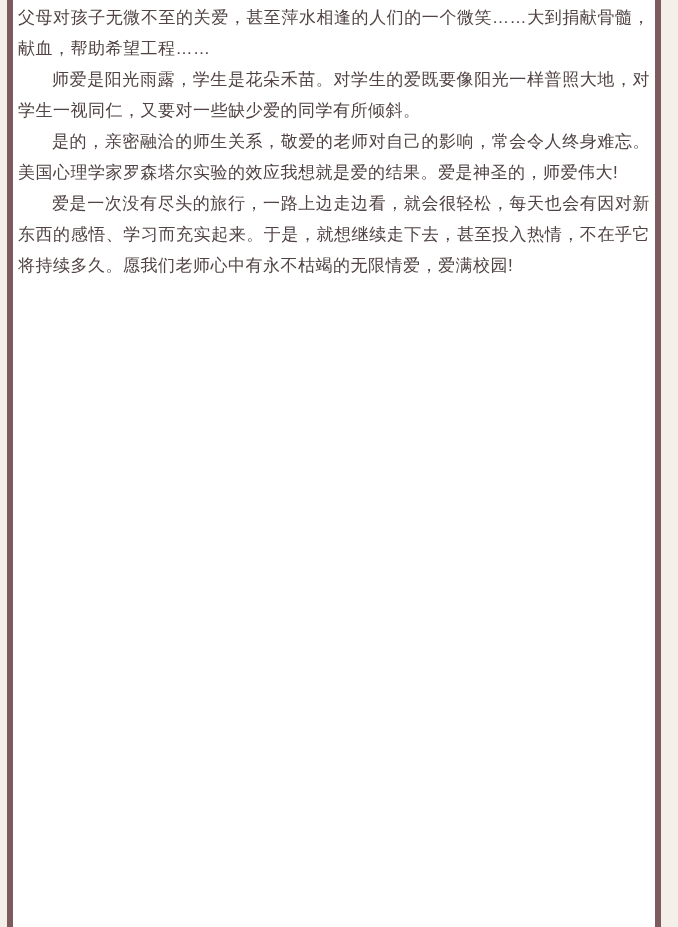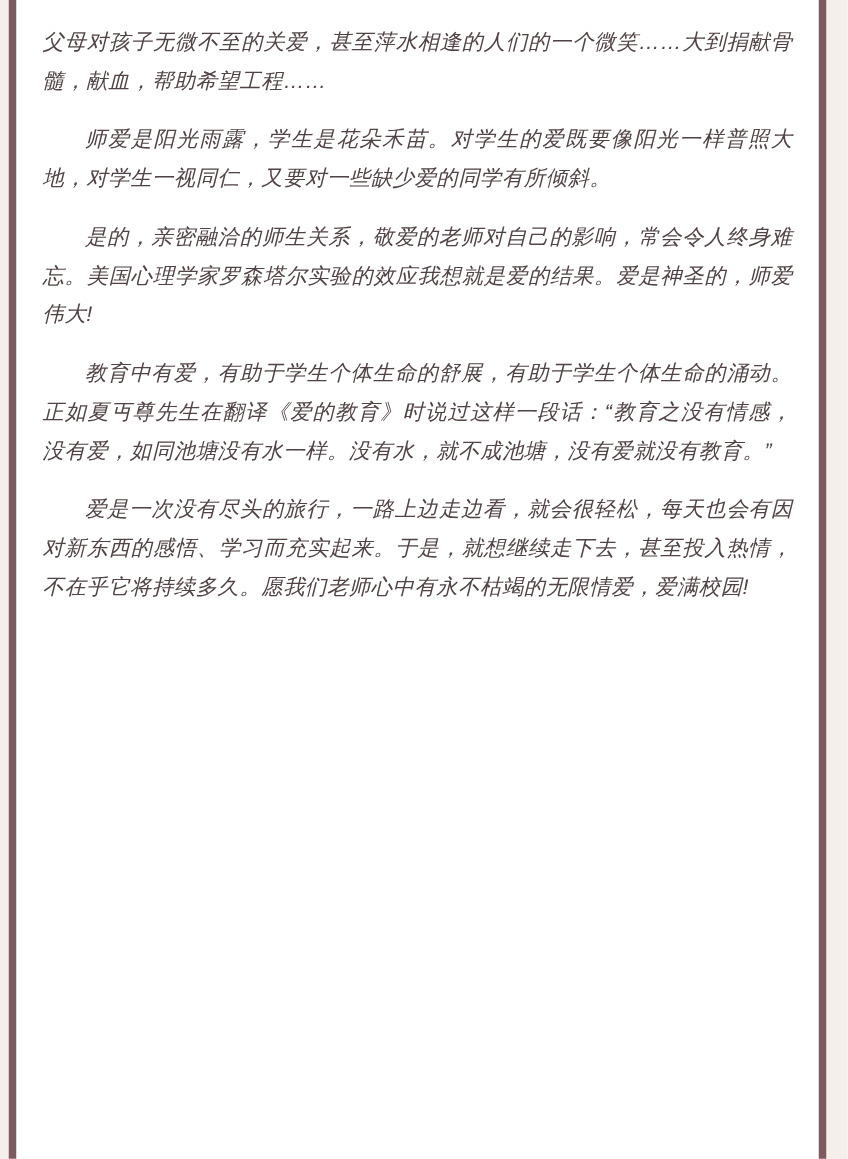--- a/index.html
+++ b/index.html
@@ -25,32 +25,30 @@
   .text-area {
     box-sizing: border-box;
     padding: 2px 5px 0 5px;
     color: var(--text-color, #514343);
     font-size: 17px;
     line-height: 31px;
     text-align: justify;
     letter-spacing: 0.5px;
   }
   .text-area p {
-    margin: 16px;
+    margin: 0;
     padding: 0;
-    font-style: italic;
   }
   .text-area p.indented {
     text-indent: 2em;
   }
 </style>
 </head>
 <body>
 
 <div class="page-frame">
   <div class="text-area" id="paragraph-container">
       <p class="">父母对孩子无微不至的关爱，甚至萍水相逢的人们的一个微笑……大到捐献骨髓，献血，帮助希望工程……</p>
       <p class="indented">师爱是阳光雨露，学生是花朵禾苗。对学生的爱既要像阳光一样普照大地，对学生一视同仁，又要对一些缺少爱的同学有所倾斜。</p>
       <p class="indented">是的，亲密融洽的师生关系，敬爱的老师对自己的影响，常会令人终身难忘。美国心理学家罗森塔尔实验的效应我想就是爱的结果。爱是神圣的，师爱伟大!</p>
-      <p class="indented">教育中有爱，有助于学生个体生命的舒展，有助于学生个体生命的涌动。正如夏丏尊先生在翻译《爱的教育》时说过这样一段话：“教育之没有情感，没有爱，如同池塘没有水一样。没有水，就不成池塘，没有爱就没有教育。”</p>
       <p class="indented">爱是一次没有尽头的旅行，一路上边走边看，就会很轻松，每天也会有因对新东西的感悟、学习而充实起来。于是，就想继续走下去，甚至投入热情，不在乎它将持续多久。愿我们老师心中有永不枯竭的无限情爱，爱满校园!</p>
     </div>
 </div>
 
 </body></html>

